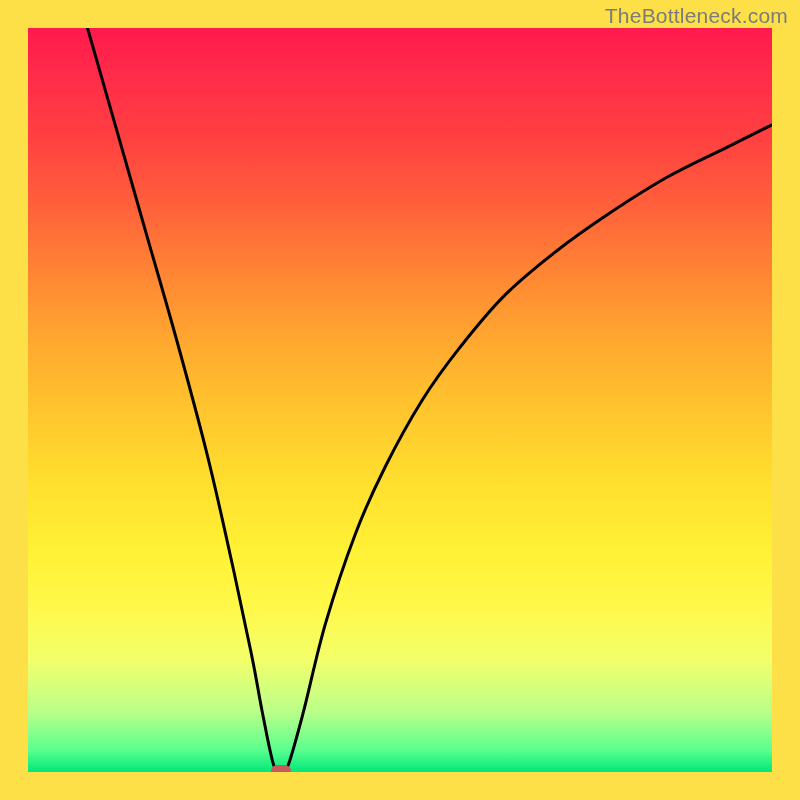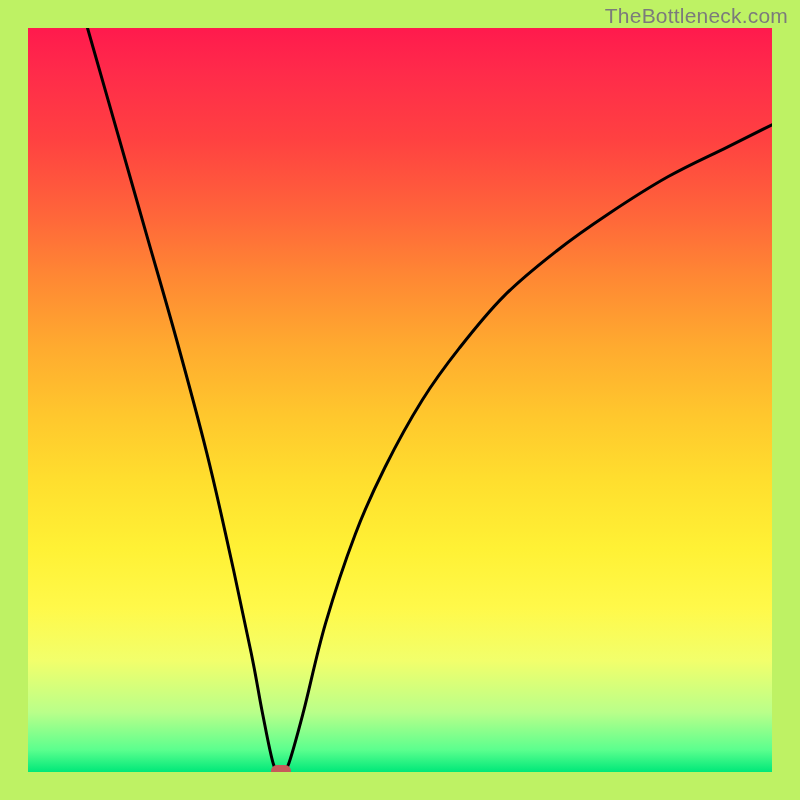--- a/index.html
+++ b/index.html
@@ -10,21 +10,21 @@
     background: #000;
     font-family: Arial, Helvetica, sans-serif;
     overflow: hidden;
   }
   .frame {
     position: absolute;
     left: 0;
     top: 0;
     width: 800px;
     height: 800px;
-    background: #bef264;
+    background: #fde047;
   }
   .plot {
     position: absolute;
     left: 28px;
     top: 28px;
     width: 744px;
     height: 744px;
     overflow: hidden;
   }
   .gradient {

